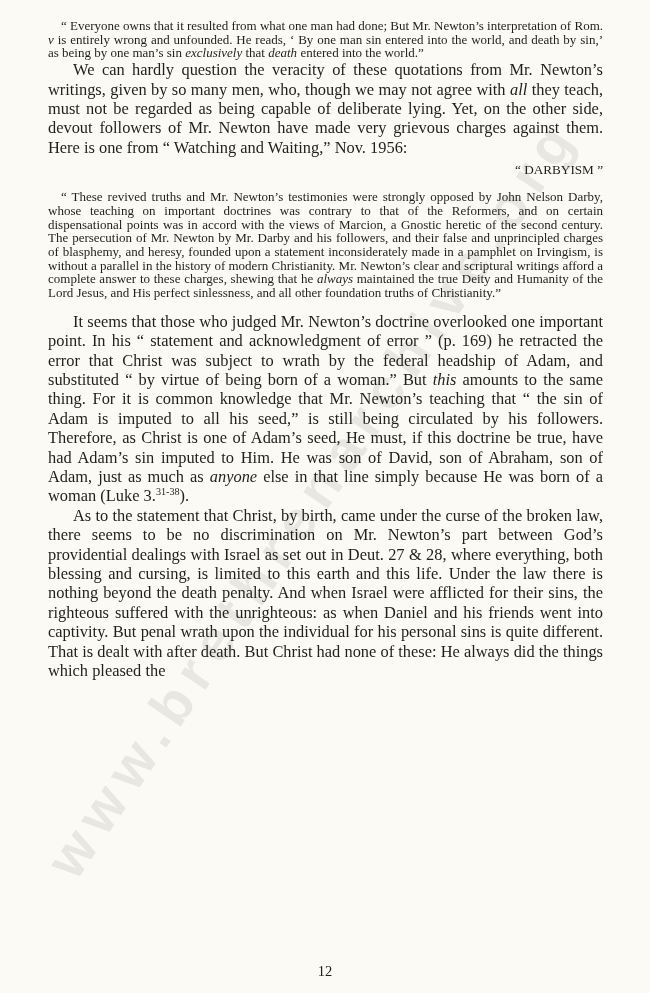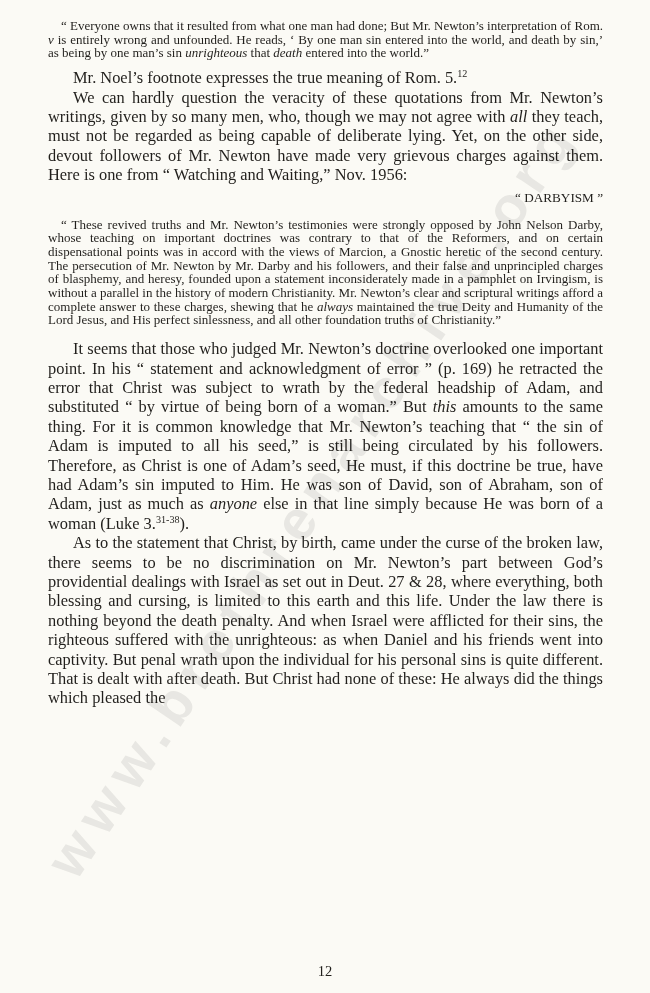--- a/index.html
+++ b/index.html
@@ -47,23 +47,22 @@
 </head>
 <body>
 
 <div class="page">
 
   <div class="watermark">www.brethrenarchive.org</div>
 
   <div class="content">
 
 
-    <p class="small quote mt6">“ Everyone owns that it resulted from what one man had done; But Mr. Newton’s interpretation of Rom. <i>v</i> is entirely wrong and unfounded.  He reads, ‘ By one man sin entered into the world, and death by sin,’ as being by one man’s sin <i>unrighteous</i> that <i>death</i> entered into the world.”</p>
+    <p class="small quote mt6">“ Everyone owns that it resulted from what one man had done; But Mr. Newton’s interpretation of Rom. <i>v</i> is entirely wrong and unfounded.  He reads, ‘ By one man sin entered into the world, and death by sin,’ as being by one man’s sin <i>exclusively</i> that <i>death</i> entered into the world.”</p>
 
-    <p class="body indent mt8">Mr. Noel’s footnote expresses the true meaning of Rom. 5.<sup>12</sup></p>
 
 
     <p class="body indent mt10">We can hardly question the veracity of these quotations from Mr. Newton’s writings, given by so many men, who, though we may not agree with <i>all</i> they teach, must not be regarded as being capable of deliberate lying.  Yet, on the other side, devout followers of Mr. Newton have made very grievous charges against them.  Here is one from “ Watching and Waiting,” Nov. 1956:</p>
 
     <h3 class="heading">“ DARBYISM ”</h3>
 
     <p class="small quote mt2">“ These revived truths and Mr. Newton’s testimonies were strongly opposed by John Nelson Darby, whose teaching on important doctrines was contrary to that of the Reformers, and on certain dispensational points was in accord with the views of Marcion, a Gnostic heretic of the second century.  The persecution of Mr. Newton by Mr. Darby and his followers, and their false and unprincipled charges of blasphemy, and heresy, founded upon a statement inconsiderately made in a pamphlet on Irvingism, is without a parallel in the history of modern Christianity.  Mr. Newton’s clear and scriptural writings afford a complete answer to these charges, shewing that he <i>always</i> maintained the true Deity and Humanity of the Lord Jesus, and His perfect sinlessness, and all other foundation truths of Christianity.”</p>
 
     <p class="body indent mt12">It seems that those who judged Mr. Newton’s doctrine overlooked one important point.  In his “ statement and acknowledgment of error ” (p. 169) he retracted the error that Christ was subject to wrath by the federal headship of Adam, and substituted “ by virtue of being born of a woman.”  But <i>this</i> amounts to the same thing.  For it is common knowledge that Mr. Newton’s teaching that “ the sin of Adam is imputed to all his seed,” is still being circulated by his followers. Therefore, as Christ is one of Adam’s seed, He must, if this doctrine be true, have had Adam’s sin imputed to Him.  He was son of David, son of Abraham, son of Adam, just as much as <i>anyone</i> else in that line simply because He was born of a woman (Luke 3.<sup>31-38</sup>).</p>
 

